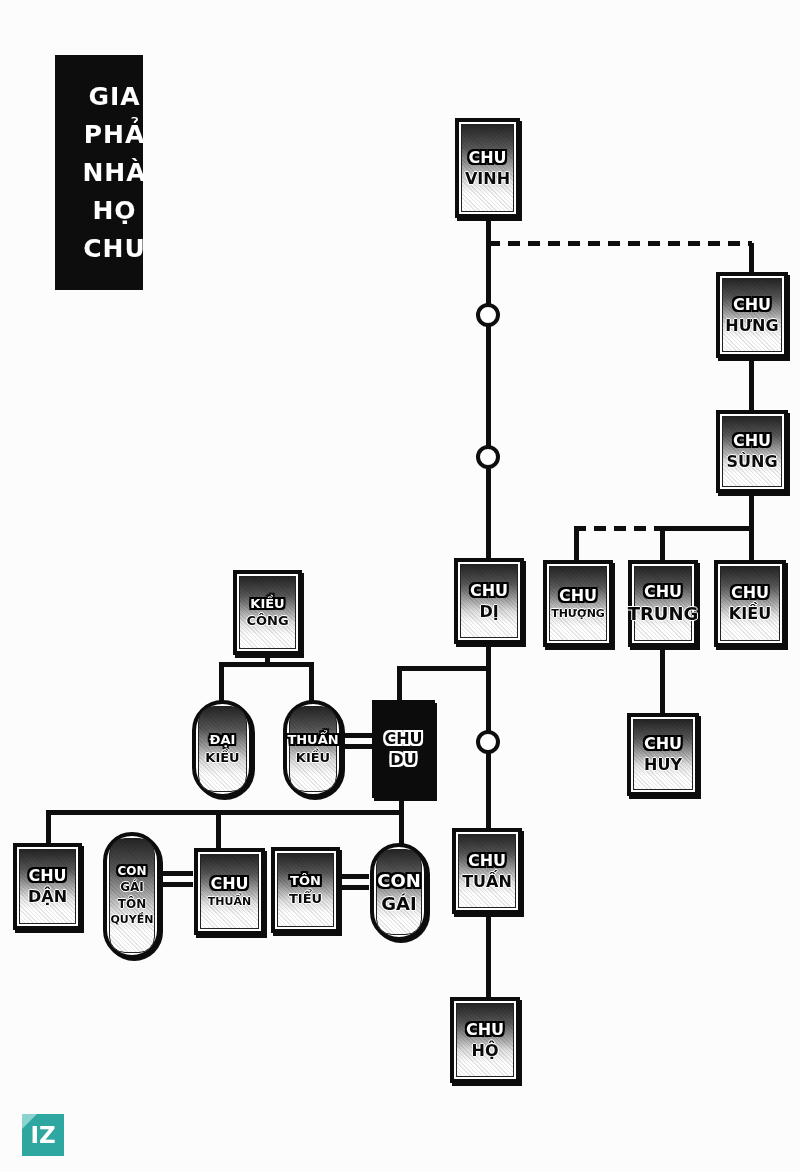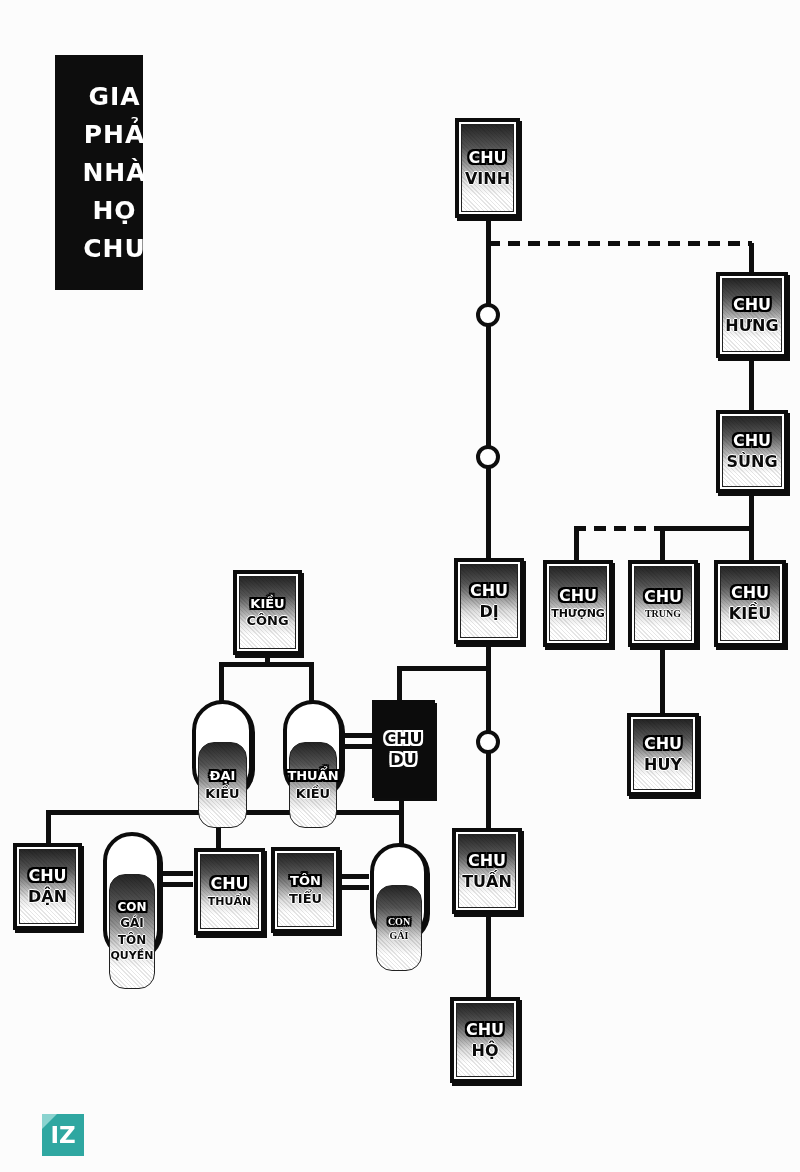--- a/index.html
+++ b/index.html
@@ -32,34 +32,34 @@
   }
   .pill { border-radius:34px; box-shadow:2px 2px 0 #0d0d0d; }
   .fill {
     width:100%; height:100%; box-sizing:border-box; border:1px solid #222;
     display:flex; flex-direction:column; align-items:center; justify-content:center;
     gap:3px; text-align:center;
     background:
       repeating-linear-gradient(45deg, rgba(0,0,0,0.10) 0 1px, transparent 1px 3px),
       linear-gradient(180deg,#252525 0%,#555 26%,#9a9a9a 46%,#dedede 64%,#fff 82%);
   }
-  .pill .fill { border-radius:16px;margin-top:36px; }
+  .pill .fill { border-radius:16px; }
   .node-black { background:#0c0c0c; }
   .node-black .fill { background:#0c0c0c; border-color:#0c0c0c; }
   .ln { font-weight:bold; font-size:16px; line-height:1.1; white-space:nowrap; }
   .lt { color:#fff;
         text-shadow:-2px 0 #000,2px 0 #000,0 -2px #000,0 2px #000,
                     -1px -1px #000,1px -1px #000,-1px 1px #000,1px 1px #000,
                     -2px -2px #000,2px -2px #000,-2px 2px #000,2px 2px #000; }
   .dk { color:#0a0a0a; text-shadow:-1px 0 #fff,1px 0 #fff,0 -1px #fff,0 1px #fff; }
   .bw { color:#0a0a0a;
         text-shadow:-2px 0 #fff,2px 0 #fff,0 -2px #fff,0 2px #fff,
                     -1px -1px #fff,1px -1px #fff,-1px 1px #fff,1px 1px #fff,
                     -2px -2px #fff,2px -2px #fff,-2px 2px #fff,2px 2px #fff; }
-  .f13 { font-size:11px; } .f14 { font-size:10px;font-family:Liberation Serif, serif; } .f15 { font-size:13px; }
+  .f13 { font-size:11px; } .f14 { font-size:18px; } .f15 { font-size:13px; }
   .f12 { font-size:12px; } .f11 { font-size:11px; }
   
   .eq { position:absolute; }
   .eq-bar { height:5px; background:#0e0e0e; margin:6px 0; }
   
   .logo-square {
     position:absolute; left:22px; top:1114px; width:42px; height:42px;
     display:flex; align-items:center; justify-content:center;
     font-weight:bold; font-size:23px; color:#fff; letter-spacing:0;
   }
@@ -258,18 +258,18 @@
     </div>
   </div>
 
   <div class="node" style="left:450px;top:997px;width:70px;height:86px">
     <div class="fill">
       <span class="ln lt">CHU</span>
       <span class="ln dk">HỘ</span>
     </div>
   </div>
 
-  <div class="logo-square" style="background: rgb(47, 167, 161); margin-left: 20px;">
+  <div class="logo-square" style="background: rgb(47, 167, 161);">
     <div class="logo-fold" style="background: rgb(138, 211, 207);"></div>
     <span>IZ</span>
   </div>
 
 </div>
 
 </body></html>

